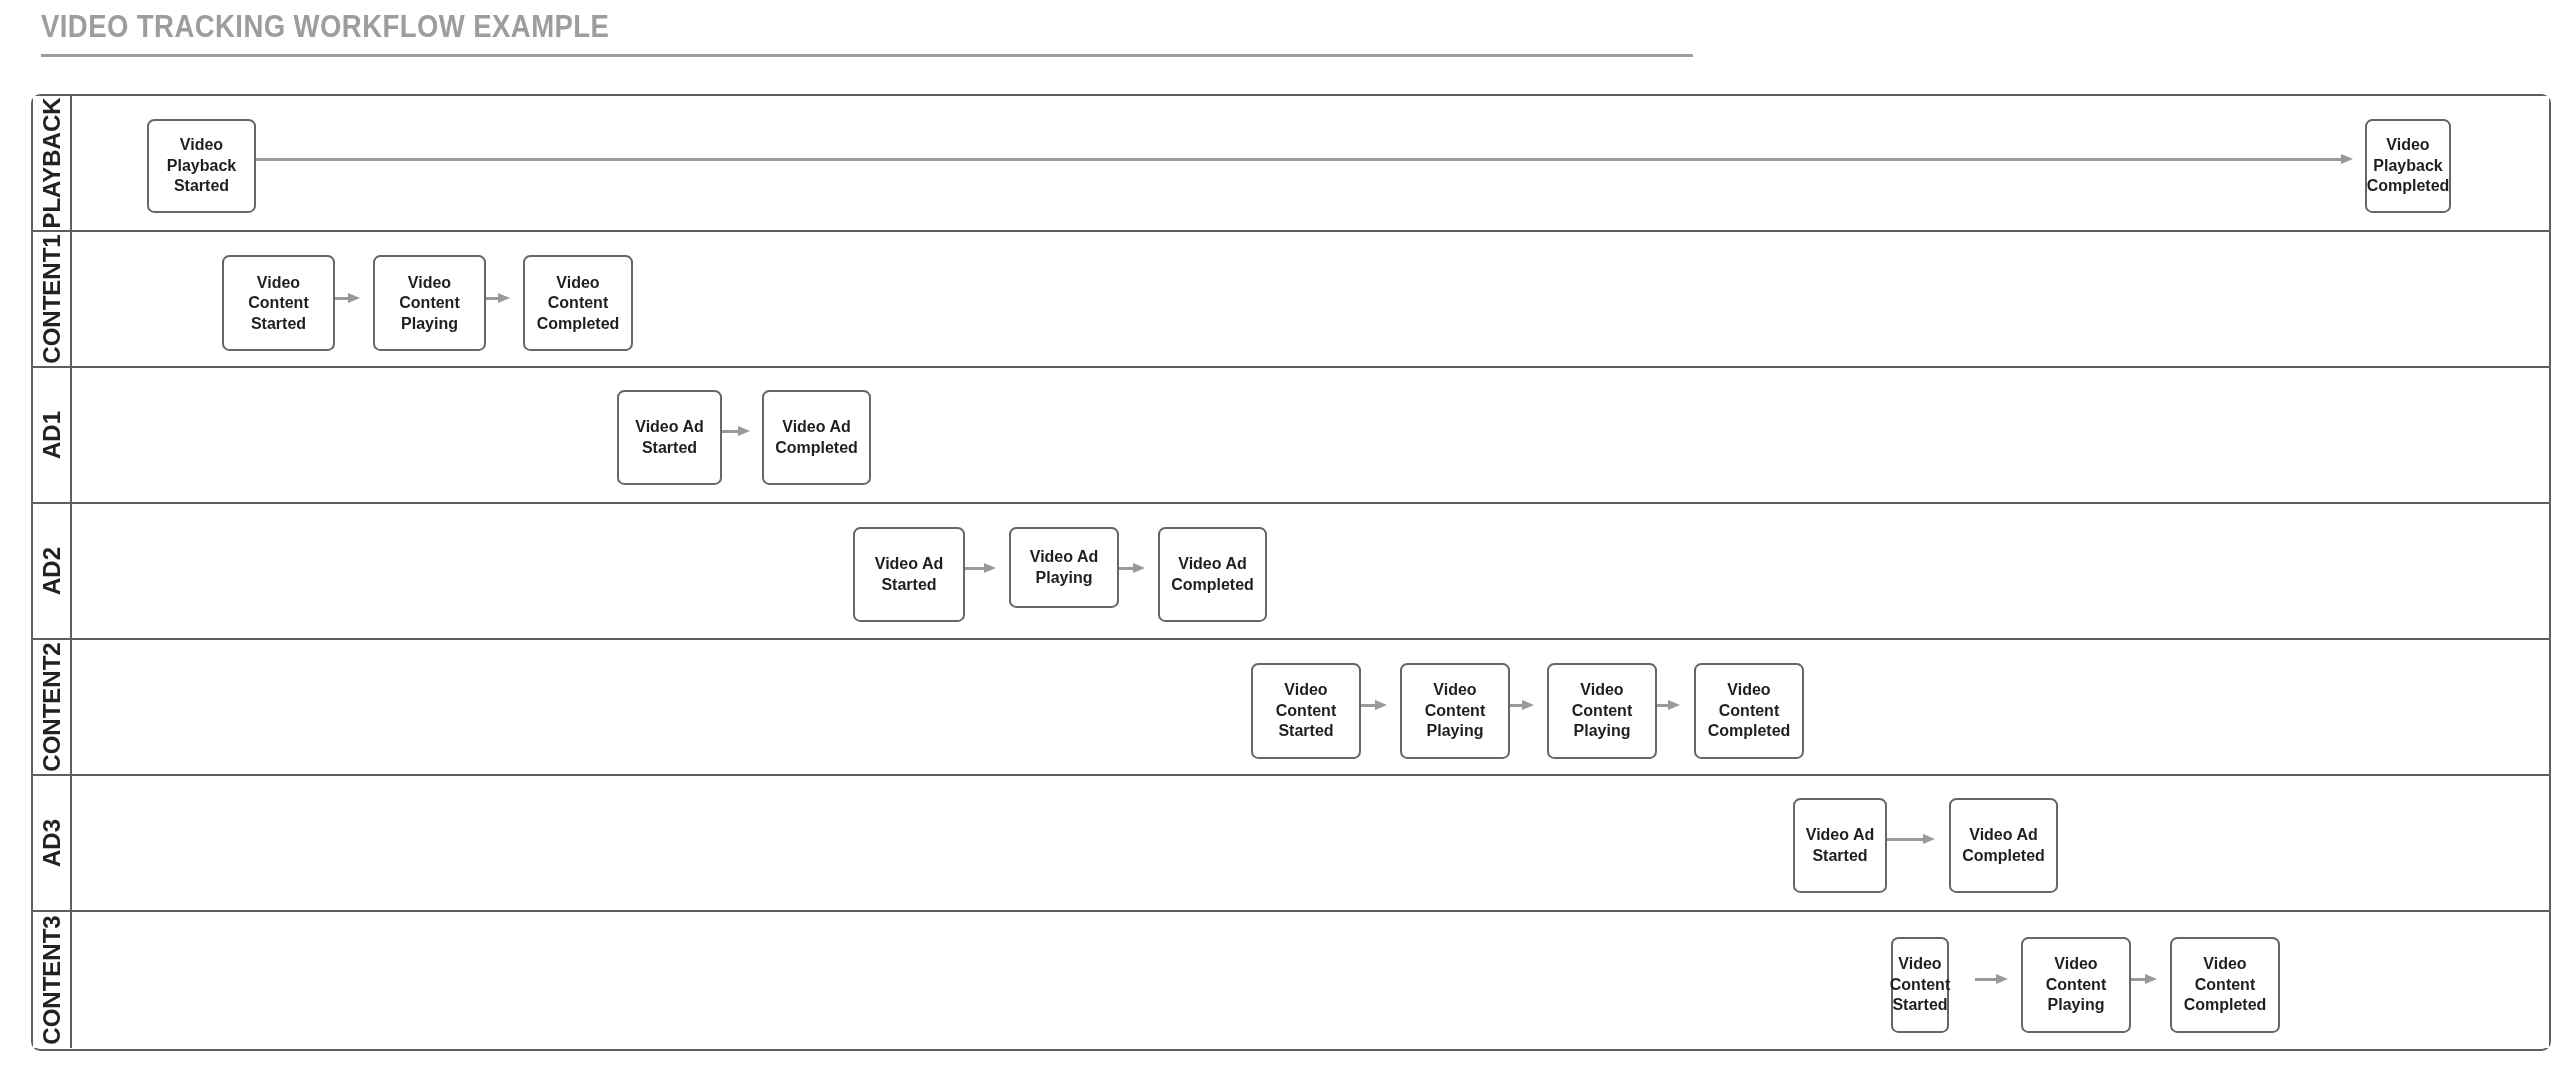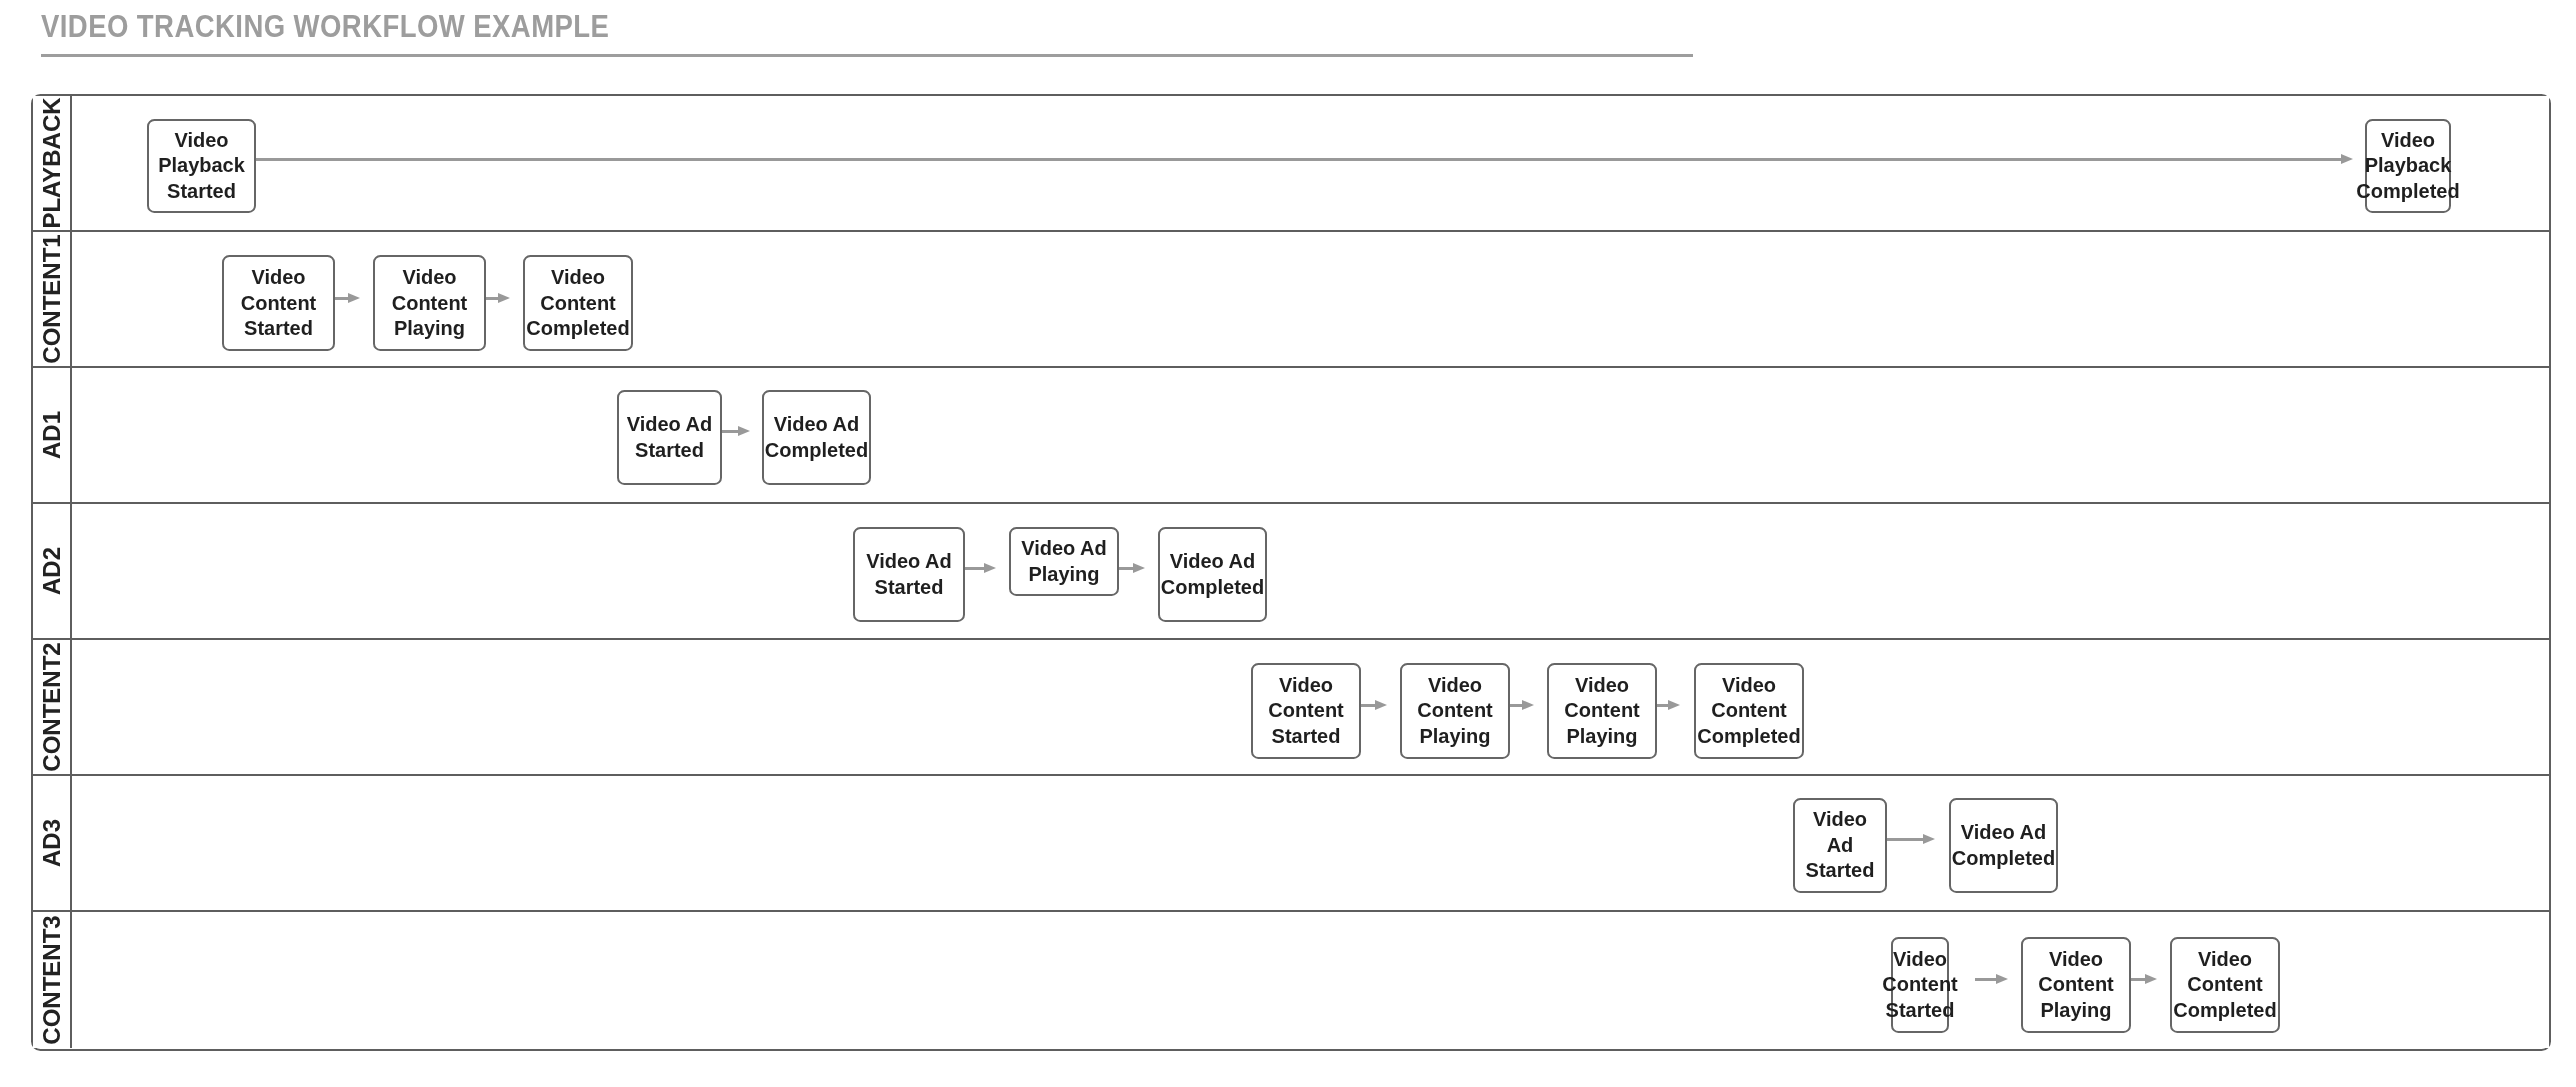--- a/index.html
+++ b/index.html
@@ -94,21 +94,21 @@
     box-sizing: border-box;
     border: 2.1px solid #666666;
     border-radius: 7.3px;
     background: #ffffff;
     display: flex;
     align-items: center;
     justify-content: center;
     text-align: center;
     padding: 2.1px 3.1px;
     color: #1f1f1f;
-    font-size: 20px;
+    font-size: 16px;
     font-weight: bold;
     line-height: 1.28;
     font-family: "Liberation Sans", sans-serif;
   }
   .task .task-label { display: block; }
 
   
   .connector {
     position: absolute;
     height: 11.4px;
@@ -208,21 +208,21 @@
           <div class="conn-line" style="width: 19px;"></div>
           <div class="conn-head" style="left: 19px;"></div>
         </div>
         <div class="connector" style="left: 1047px; top: 59px; width: 26.5px;">
           <div class="conn-line" style="width: 14px;"></div>
           <div class="conn-head" style="left: 14px;"></div>
         </div>
         <div class="task" style="left: 781px; top: 23px; width: 112px; height: 95px;">
           <span class="task-label">Video Ad Started</span>
         </div>
-        <div class="task" style="left: 937px; top: 23px; width: 110px; height: 69px;">
+        <div class="task" style="left: 937px; top: 23px; width: 110px; height: 81px;">
           <span class="task-label">Video Ad Playing</span>
         </div>
         <div class="task" style="left: 1086px; top: 23px; width: 109px; height: 95px;">
           <span class="task-label">Video Ad Completed</span>
         </div>
       </div>
     </div>
     <div class="lane" style="height: 136px;">
       <div class="lane-header">
         <span class="lane-header-label">CONTENT2</span>

